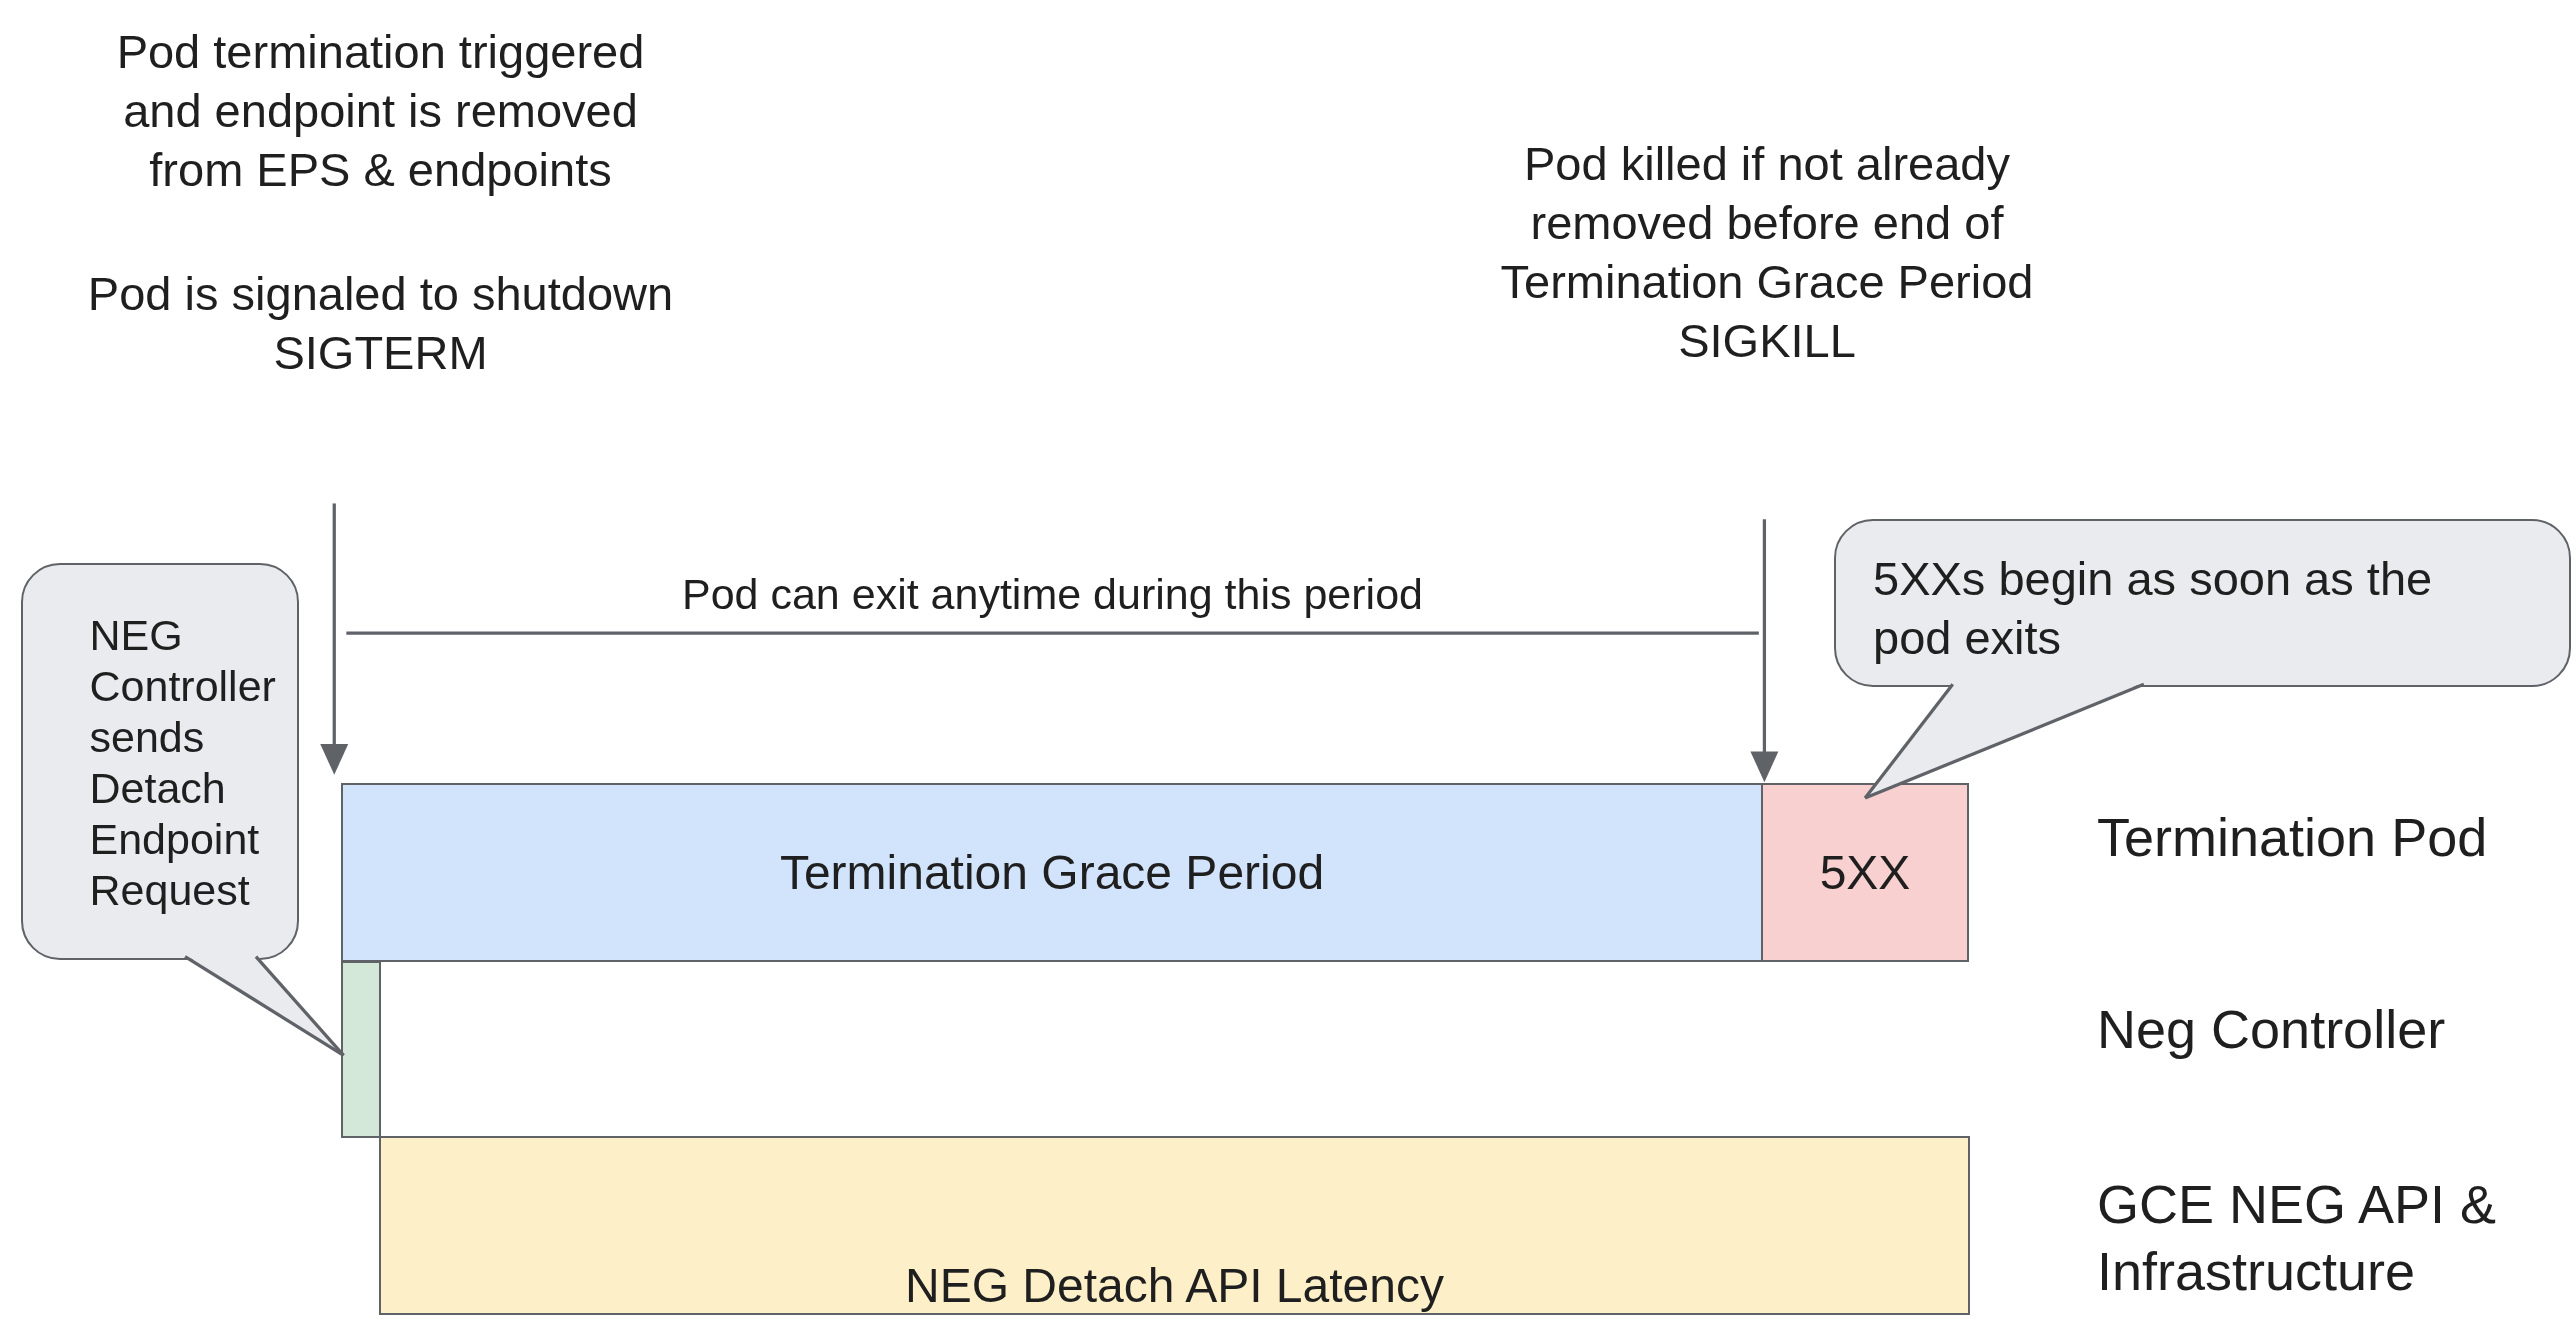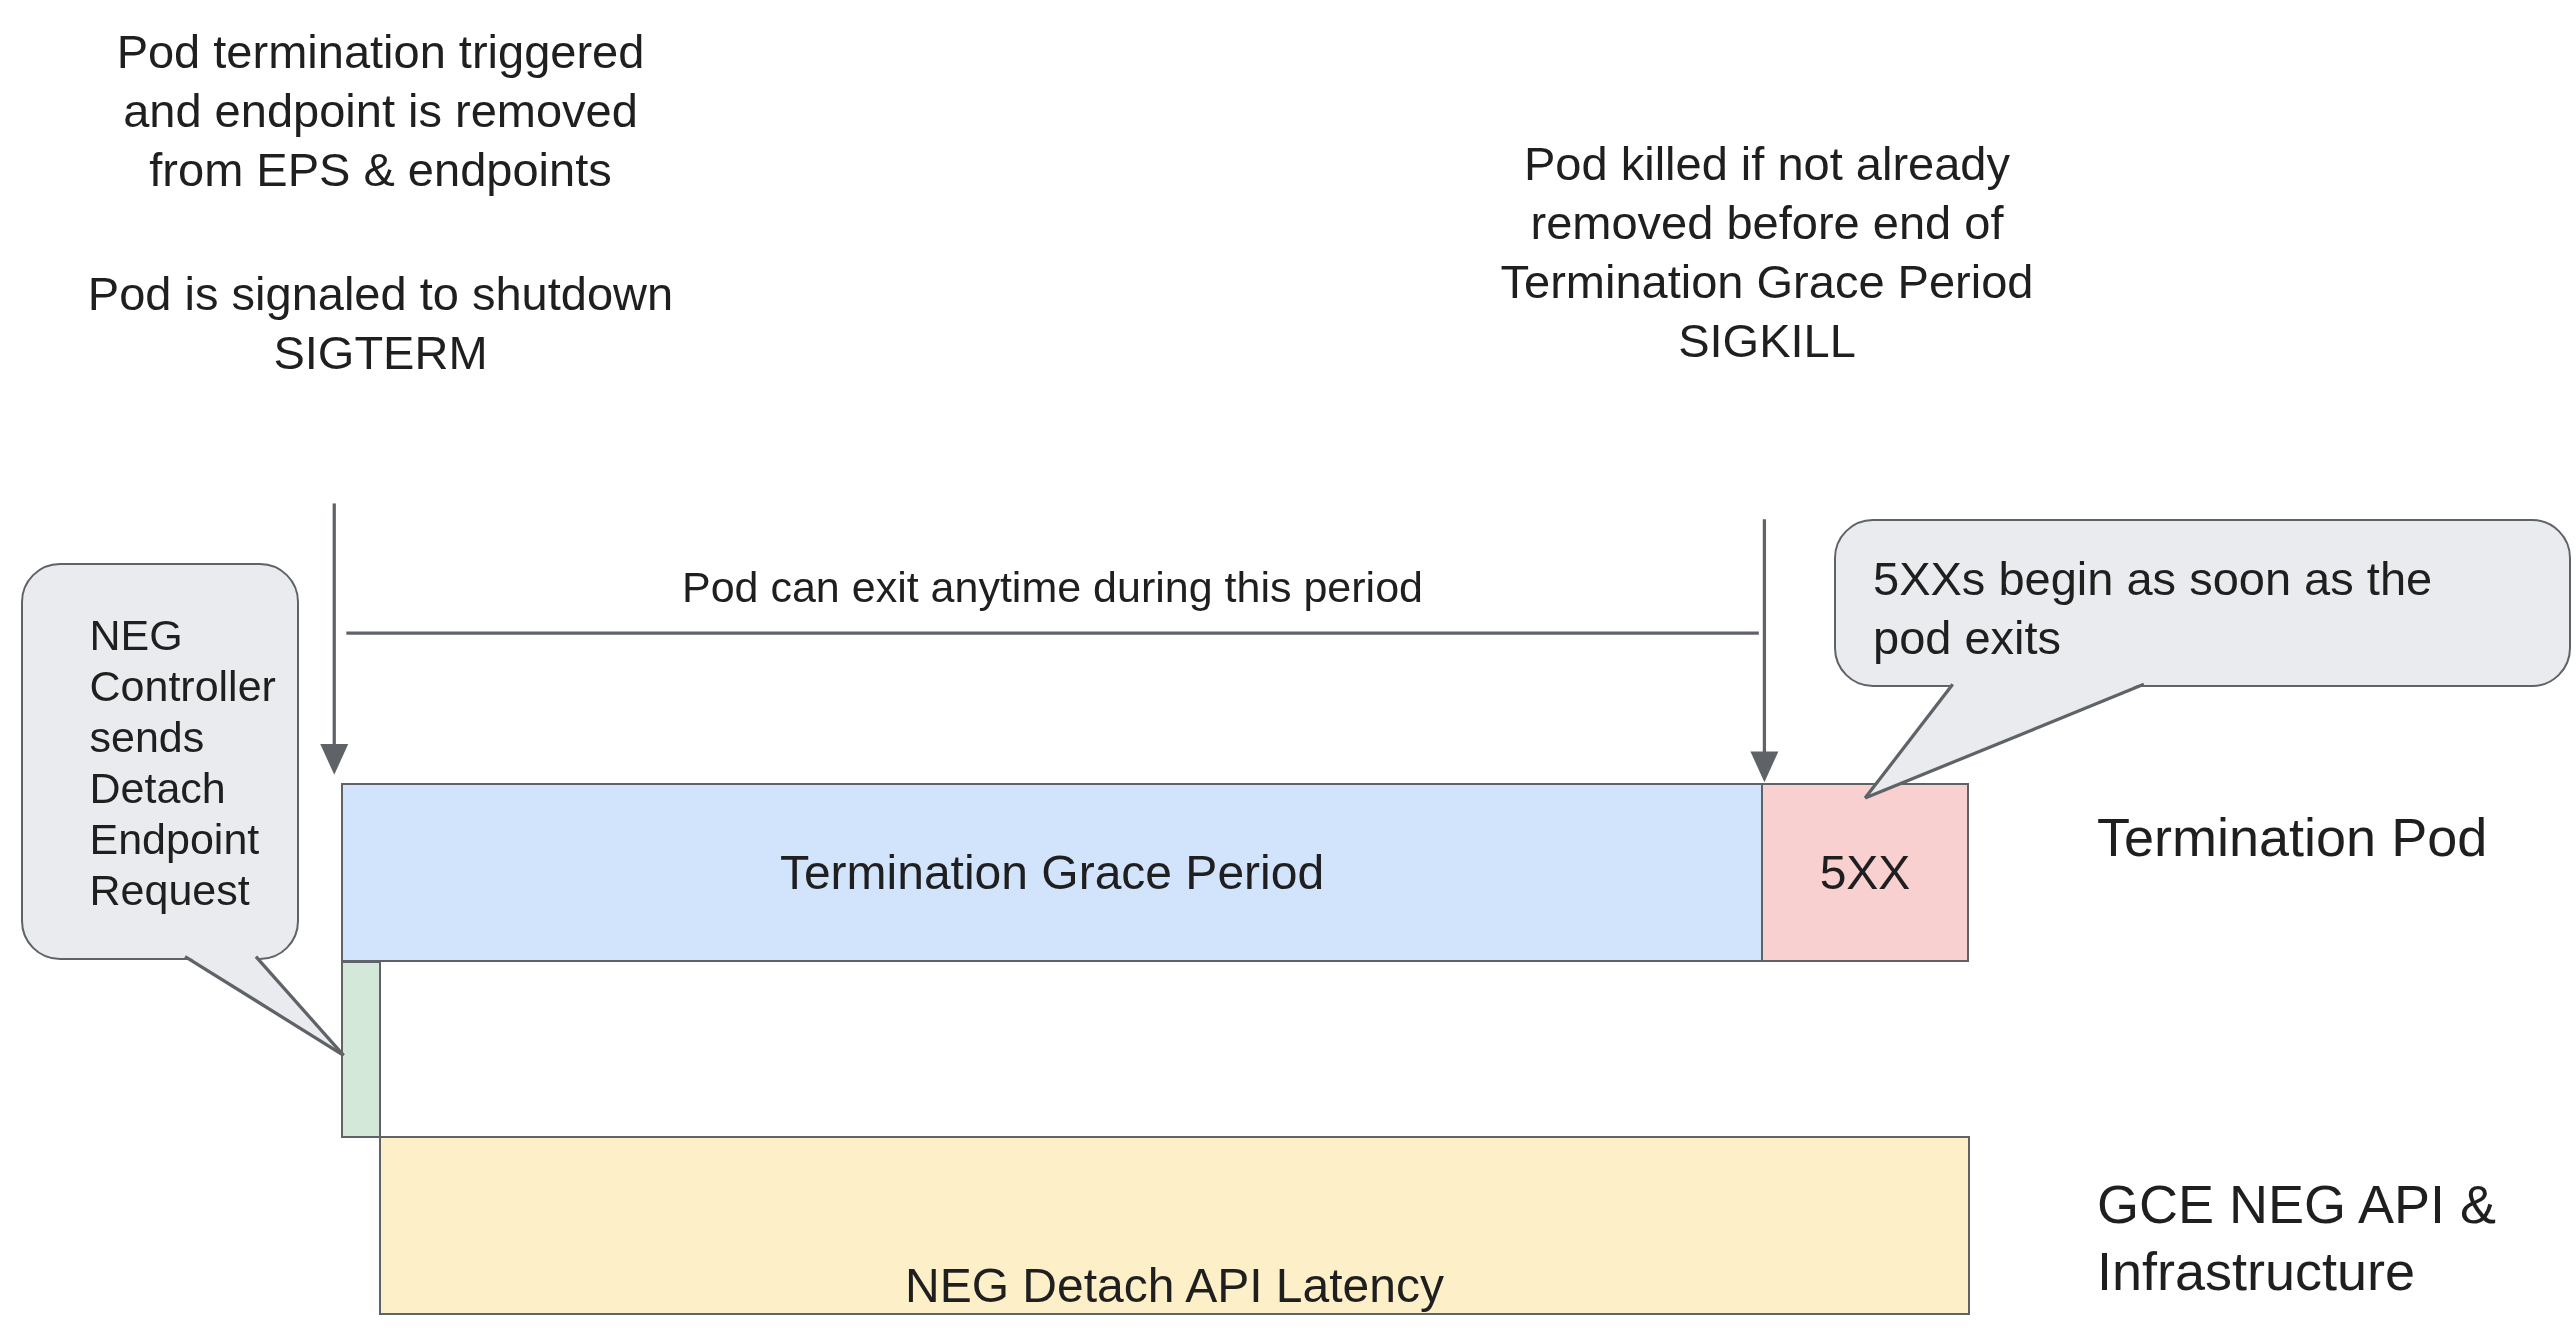--- a/index.html
+++ b/index.html
@@ -11,21 +11,21 @@
   html,body{background:var(--c-background);}
   #stage{
     position:relative;width:2576px;height:1336px;overflow:hidden;
     background:var(--c-background);
     font-family:"Liberation Sans","DejaVu Sans",sans-serif;
     color:var(--c-text);
   }
   .abs{position:absolute;}
   .pre{white-space:pre-line;}
   .annotation{font-size:47px;line-height:59px;text-align:center;}
-  .dim-label{font-size:43px;line-height:50px;text-align:center;}
+  .dim-label{font-size:43px;line-height:50px;text-align:center;margin-top:7px;}
   .bubble{
     background:var(--c-bubble-fill);
     border:2.8px solid var(--c-stroke);
     border-radius:39px;
   }
   .bubble-text-left{font-size:43px;line-height:51px;padding:45px 18.7px 0 39px;margin-left:28px;}
   .bubble-text-right{font-size:47px;line-height:59px;padding:28px 18.7px 0 37px;}
   .bar{border:2.8px solid var(--c-stroke);display:flex;align-items:flex-end;justify-content:center;}
   .bar-label{font-size:48px;}
   #k8s-bar{display:flex;padding:0;align-items:stretch;}
@@ -81,20 +81,21 @@
     </div>
   </div>
 
   <div class="abs bar" style="left:341px;top:961px;width:40px;height:177px;background:var(--c-green-fill);"></div>
 
   <div class="abs bar" style="left:379px;top:1136px;width:1591px;height:179px;background:var(--c-yellow-fill);">
     <span class="bar-label">NEG Detach API Latency</span>
   </div>
 
   <div class="abs row-label" style="left:2097px;top:804px;">Termination Pod</div>
+  <div class="abs row-label" style="left:2097px;top:996px;">Neg Controller</div>
   <div class="abs row-label pre" style="left:2097px;top:1171px;">GCE NEG API &amp;
 Infrastructure</div>
 
   <svg id="connector-layer" viewBox="0 0 2762 1433">
 
     <g>
       <line class="stroke-line" x1="358" y1="540" x2="358" y2="800"></line>
       <polygon class="stroke-fill" points="343,798 373,798 358,831"></polygon>
     </g>
 

